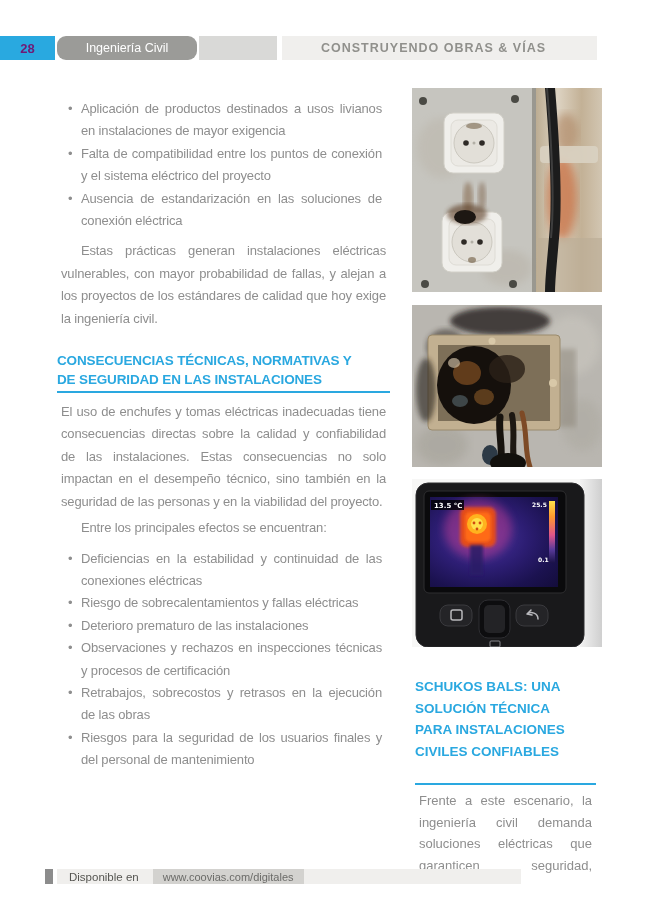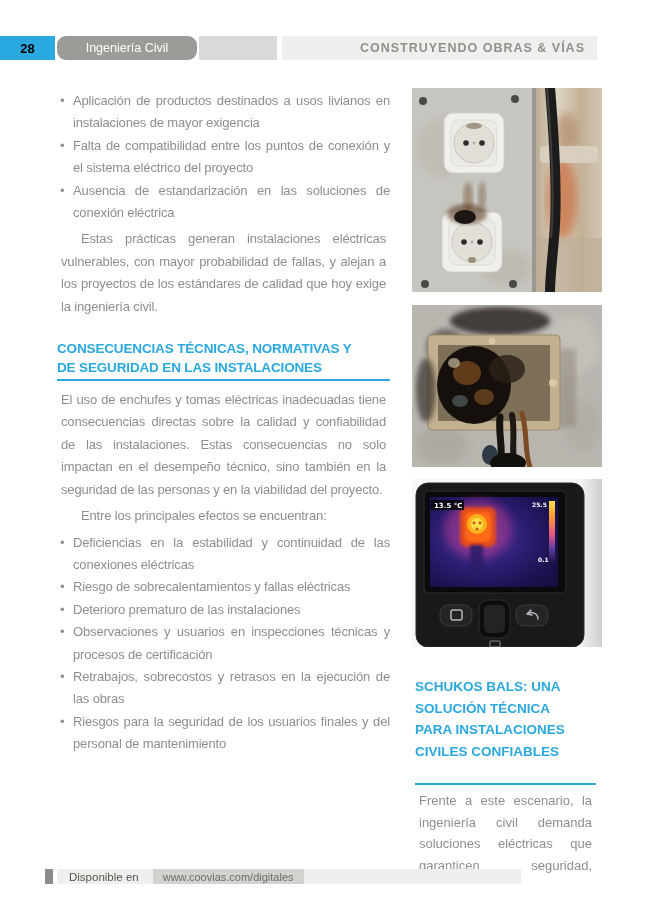--- a/index.html
+++ b/index.html
@@ -1,33 +1,33 @@
 <!DOCTYPE html>
 <html><head>
 <meta charset="utf-8">
 <style>
   html,body{margin:0;padding:0;background:#ffffff;}
   .page{position:relative;width:650px;height:904px;background:#ffffff;
         font-family:"Liberation Sans", sans-serif;overflow:hidden;}
 
   
   .hdr{position:absolute;top:36px;height:24px;display:flex;align-items:center;box-sizing:border-box;}
-  .hdr-num{left:0;width:55px;background:#29a9e0;color:#000000;font-weight:bold;font-size:13px;justify-content:center;}
+  .hdr-num{left:0;width:55px;background:#29a9e0;color:#701a75;font-weight:bold;font-size:13px;justify-content:center;}
   .hdr-section{left:57px;width:140px;background:#9b9b98;color:#fff;font-size:12.5px;justify-content:center;border-radius:9px;}
   .hdr-spacer{left:199px;width:78px;background:#d9d9d7;}
   .hdr-mag{left:282px;width:315px;background:#f0efed;color:#90908c;font-weight:bold;
-           font-size:12.5px;letter-spacing:1px;justify-content:flex-end;padding-right:12px;}
+           font-size:12.5px;letter-spacing:1px;justify-content:center;padding-right:12px;}
 
   
   .colL{position:absolute;left:57px;top:90px;width:333px;color:#8e8e8e;
         font-size:13px;line-height:22.4px;letter-spacing:-0.15px;text-align:justify;}
   .colR-text{position:absolute;left:415px;top:676px;width:181px;color:#8e8e8e;
         font-size:13px;line-height:21.7px;}
 
-  ul.blts{list-style:none;margin:0;padding:0;}
+  ul.blts{list-style:none;margin:8px;padding:0;}
   ul.blts li{position:relative;padding-left:16px;text-align:justify;}
   ul.blts li::before{content:"\2022";position:absolute;left:3px;top:0;color:#8e8e8e;}
 
   p{margin:4px;}
   .indent{text-indent:20px;}
 
   .h-blue{color:#2aa8e0;font-weight:bold;font-size:13.5px;line-height:18.5px;
           border-bottom:2px solid #2aa8e0;padding-bottom:2px;margin:22px 0 8px 0;text-align:left;}
   .h-blue span{display:block;}
   .h-blue-r{color:#2aa8e0;font-weight:bold;font-size:13.5px;line-height:21.7px;
@@ -78,21 +78,21 @@
       <span>DE SEGURIDAD EN LAS INSTALACIONES</span>
     </div>
 
     <p>El uso de enchufes y tomas eléctricas inadecuadas tiene consecuencias directas sobre la calidad y confiabilidad de las instalaciones. Estas consecuencias no solo impactan en el desempeño técnico, sino también en la seguridad de las personas y en la viabilidad del proyecto.</p>
     <p class="indent">Entre los principales efectos se encuentran:</p>
 
     <ul class="blts">
       <li>Deficiencias en la estabilidad y continuidad de las conexiones eléctricas</li>
       <li>Riesgo de sobrecalentamientos y fallas eléctricas</li>
       <li>Deterioro prematuro de las instalaciones</li>
-      <li>Observaciones y usuarios en inspecciones técnicas y procesos de certificación</li>
+      <li>Observaciones y rechazos en inspecciones técnicas y procesos de certificación</li>
       <li>Retrabajos, sobrecostos y retrasos en la ejecución de las obras</li>
       <li>Riesgos para la seguridad de los usuarios finales y del personal de mantenimiento</li>
     </ul>
   </div>
 
   <svg class="photo photo1" width="190" height="204" viewBox="0 0 190 204">
     <defs>
       <linearGradient id="p1metal" x1="0" y1="0" x2="1" y2="0">
         <stop offset="0" stop-color="#b9a98e"></stop>
           <stop offset="0.35" stop-color="#ddd3c2"></stop>

